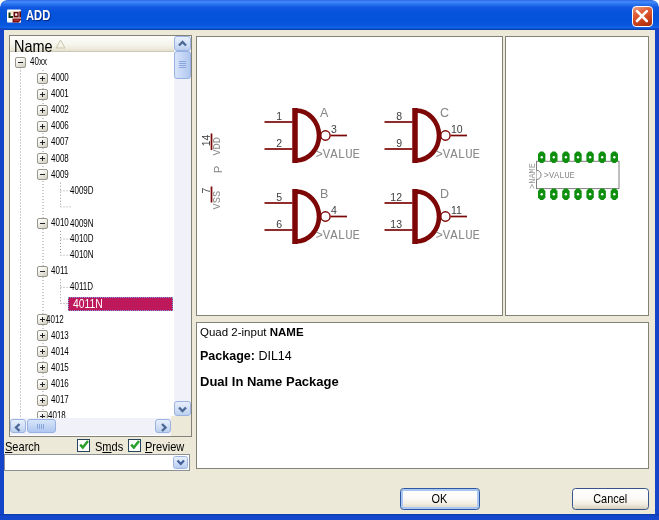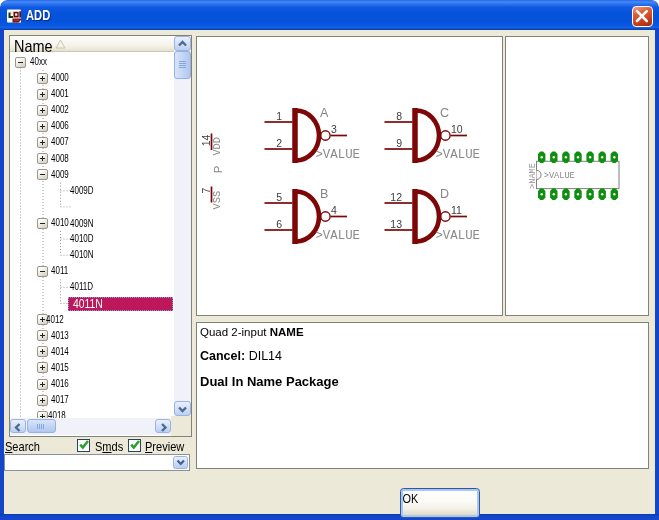--- a/index.html
+++ b/index.html
@@ -33,21 +33,21 @@
 .sbthumb.h{background:linear-gradient(180deg,#d8e4fa 0%,#c4d6f5 50%,#b0c7ef 100%)}
 
 .lbl{position:absolute;font-size:13px;color:#000}
 .cb{position:absolute;width:13px;height:13px;border:1px solid #28455e;box-sizing:border-box;background:#fff}
 
 .combo{position:absolute;left:3.5px;top:453.5px;width:186.5px;height:17px;background:#fff;border:1px solid #8a9095;box-sizing:border-box}
 .combobtn{position:absolute;right:1px;top:1px;width:15.5px;height:13px;border:1px solid #9cb3e0;border-radius:2.5px;background:linear-gradient(180deg,#e9f0fc 0%,#d3e0f7 50%,#b7cdf0 100%);box-sizing:border-box}
 
 .desc{color:#000;position:absolute;left:200px;white-space:pre}
 
-.btn{position:absolute;top:488px;height:30px;border:1px solid #39568c;border-radius:3.5px;box-sizing:border-box;background:linear-gradient(180deg,#ffffff 0%,#fbfaf7 45%,#f2efe5 72%,#e0d9c8 93%,#d2c9b2 100%);font-size:13px;color:#000;line-height:19px}
+.btn{position:absolute;top:488px;height:22px;border:1px solid #39568c;border-radius:3.5px;box-sizing:border-box;background:linear-gradient(180deg,#ffffff 0%,#fbfaf7 45%,#f2efe5 72%,#e0d9c8 93%,#d2c9b2 100%);font-size:13px;color:#000;text-align:center;line-height:19px}
 .btn u,.lbl u{text-decoration:underline}
 .sx{display:inline-block;transform:scaleX(.8);transform-origin:0 50%;white-space:pre}
 .sx85{display:inline-block;transform:scaleX(.85);transform-origin:0 50%;white-space:pre}
 .sxc{display:inline-block;transform:scaleX(.84);white-space:pre}
 </style>
 </head>
 <body>
 <div class="win">
   <div class="face"></div>
   <div class="tb"></div>
@@ -320,17 +320,18 @@
 <use href="#pad" x="96.2" y="120.3"></use>
 <use href="#pad" x="96.2" y="157.2"></use>
 <use href="#pad" x="108.3" y="120.3"></use>
 <use href="#pad" x="108.3" y="157.2"></use>
 <text transform="translate(28.6,151.9) rotate(-90)" font-size="8.6" font-family="Liberation Mono,monospace" fill="#969696">&gt;NAME</text>
 <text x="37.8" y="140.6" font-size="8.6" font-family="Liberation Mono,monospace" fill="#8a8a8a">&gt;VALUE</text>
 </svg>
 
   <div class="panel" style="left:195.5px;top:321.5px;width:453.5px;height:147.5px"></div>
   <div class="desc" style="top:325.7px;font-size:11.5px">Quad 2-input <b>NAME</b></div>
-  <div class="desc" style="top:348.8px;font-size:12.5px"><b>Cancel:</b> DIL14</div>
+  <div class="desc" style="top:348.8px;font-size:12.5px"><b>Package:</b> DIL14</div>
   <div class="desc" style="top:373.7px;font-size:13px"><b>Dual In Name Package</b></div>
 
   <div class="btn" style="left:399.5px;width:80px;border-color:#2f57a4;box-shadow:inset 0 0 0 2px #a9c8f1"><span class="sxc">OK</span></div>
+  <div class="btn" style="left:572px;width:76.5px"><span class="sxc">Cancel</span></div>
 </div>
 
 </body></html>

